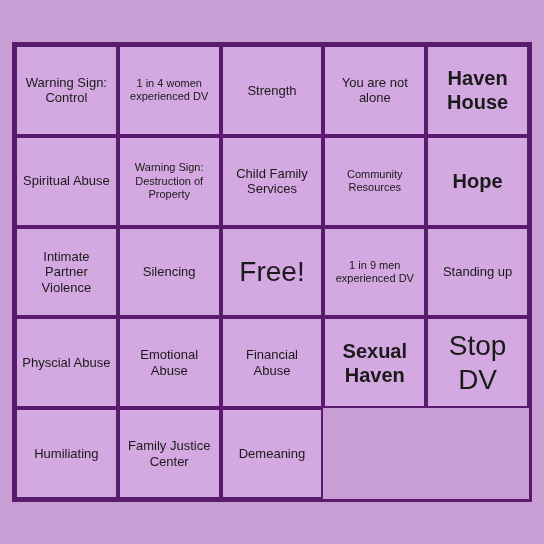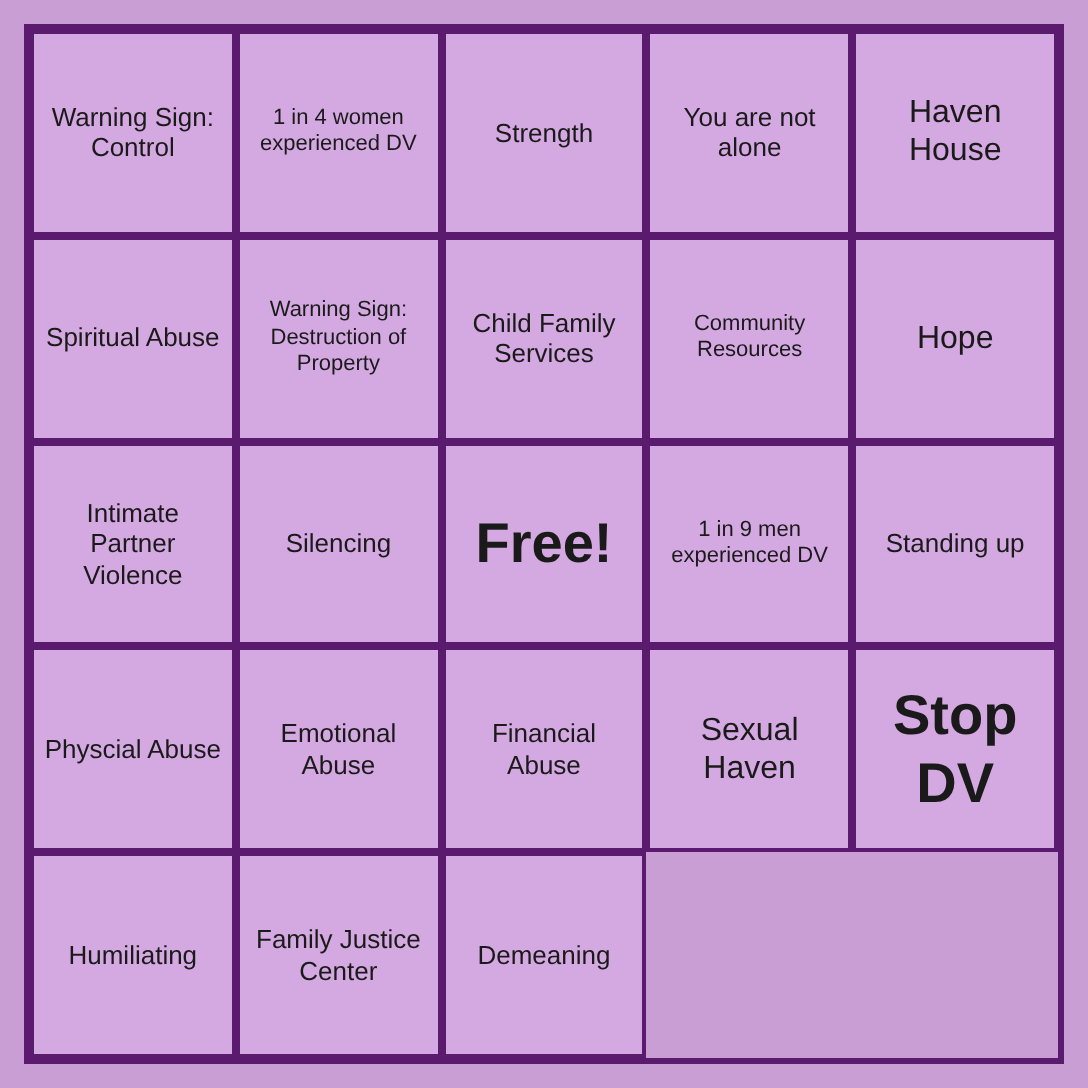--- a/index.html
+++ b/index.html
@@ -9,44 +9,44 @@
       height: 544px;
       display: flex;
       align-items: center;
       justify-content: center;
       font-family: Arial, sans-serif;
     }
     .bingo-card {
       background-color: #c89ed4;
       border: 3px solid #5a1a6e;
       width: 520px;
-      height: 520px;
+      height: 460px;
       display: grid;
       grid-template-columns: repeat(5, 1fr);
       grid-template-rows: repeat(5, 1fr);
     }
     .cell {
       border: 2px solid #5a1a6e;
       display: flex;
       align-items: center;
       justify-content: center;
       text-align: center;
       padding: 4px;
       background-color: #d4a8e0;
       font-size: 13px;
       color: #1a1a1a;
       line-height: 1.2;
     }
     .cell.large-text {
-      font-size: 16px;
-      font-weight: normal;
+      font-size: 20px;
+      font-weight: bold;
     }
     .cell.xl-text {
       font-size: 28px;
-      font-weight: bold;
+      font-weight: normal;
     }
     .cell.small-text {
       font-size: 11px;
     }
   </style>
 </head>
 <body>
 
 <div class="bingo-card">
 <div class="cell">Warning Sign: Control</div>

